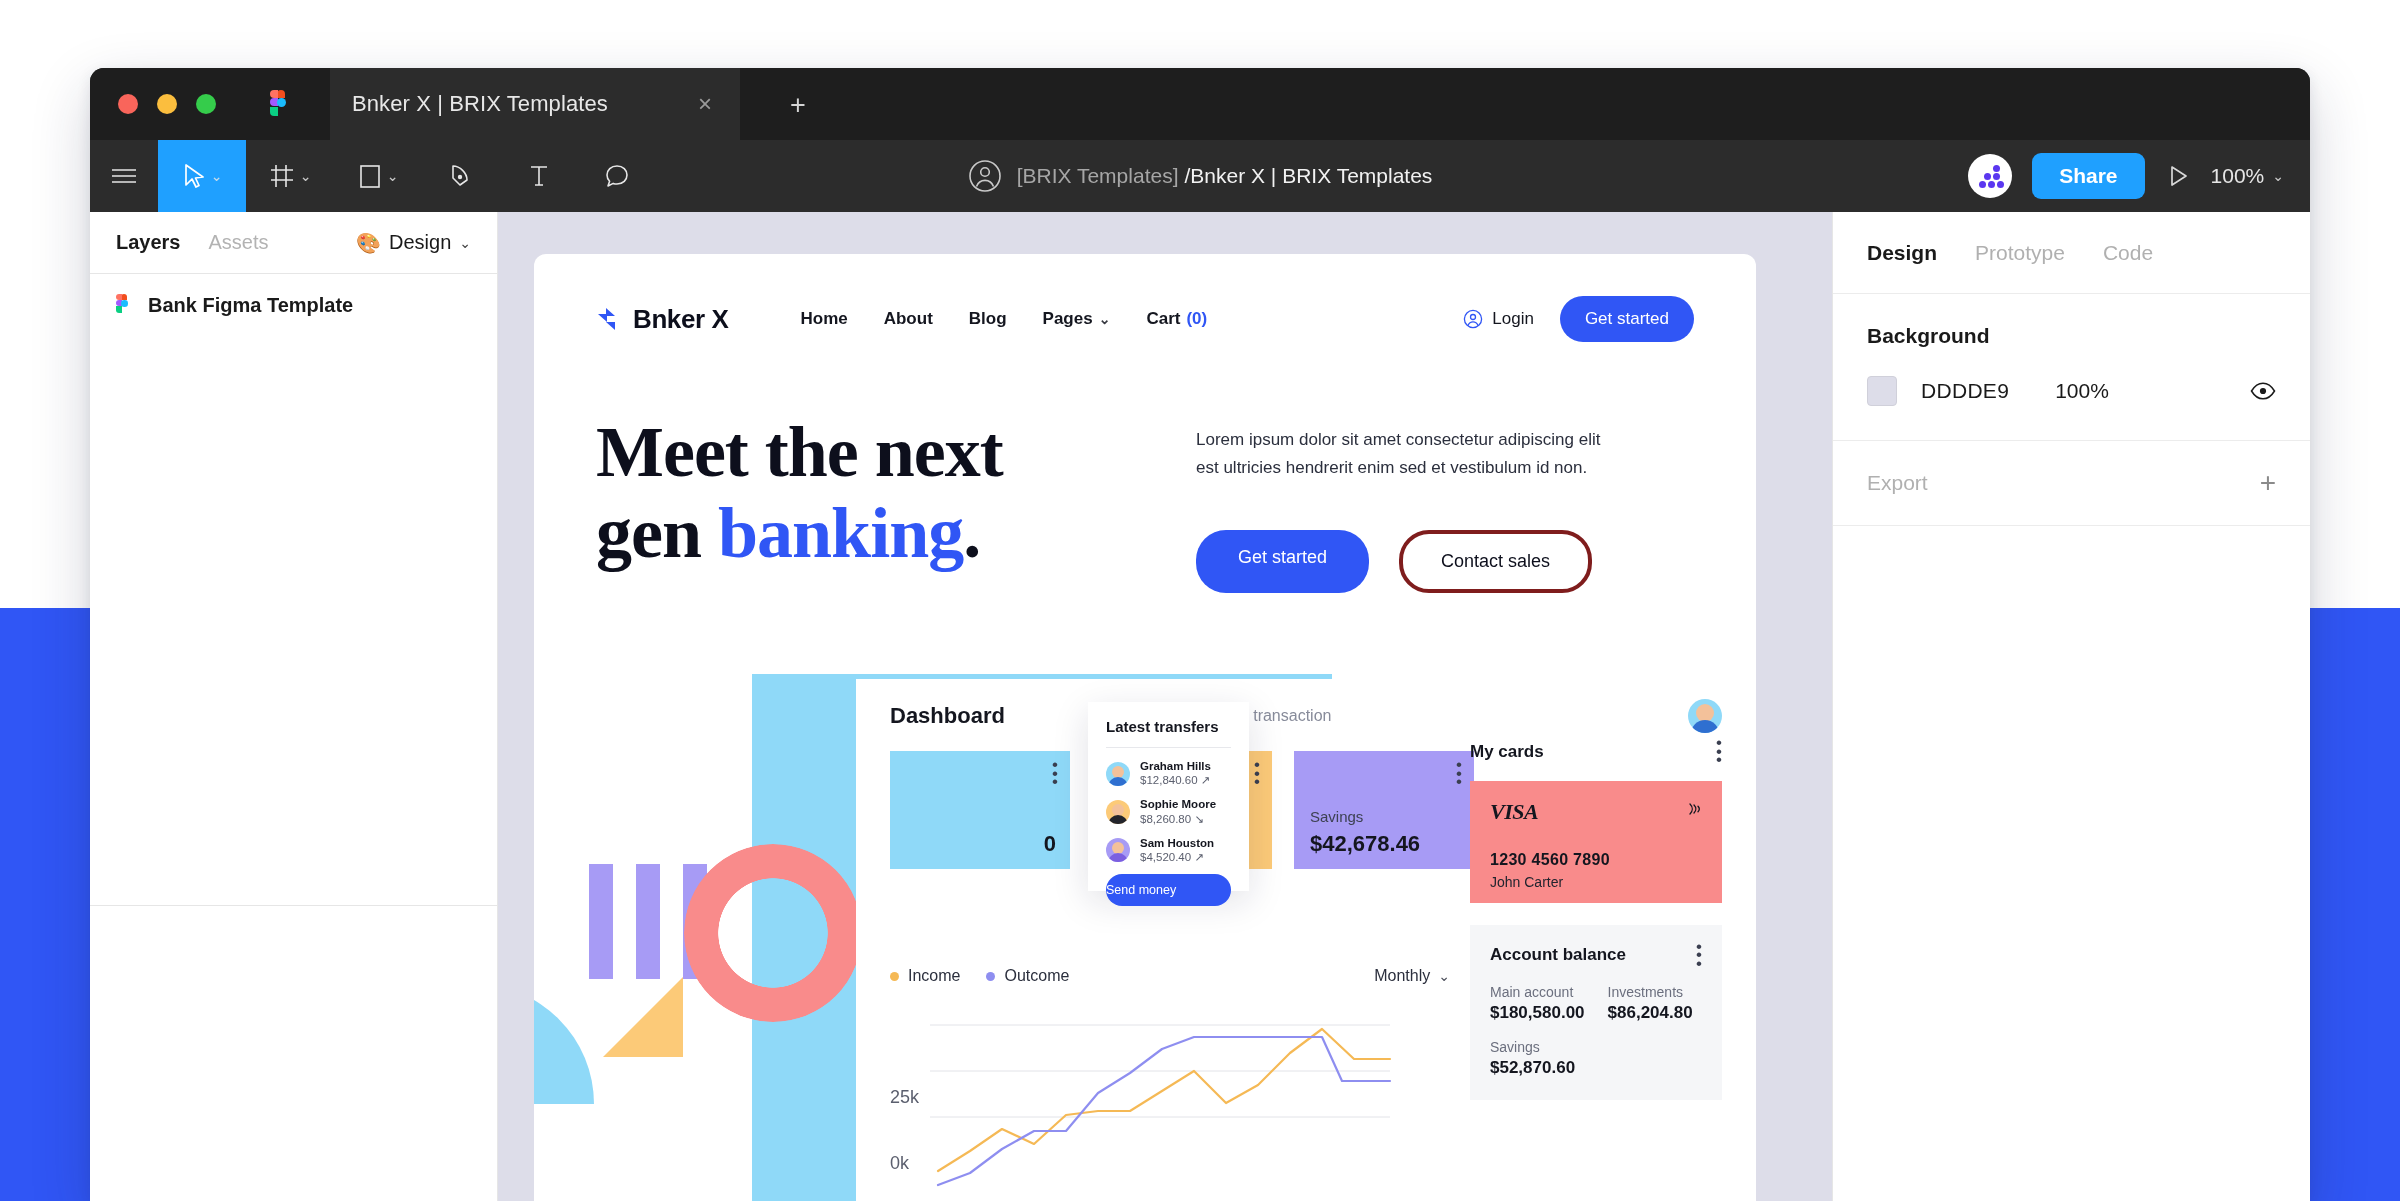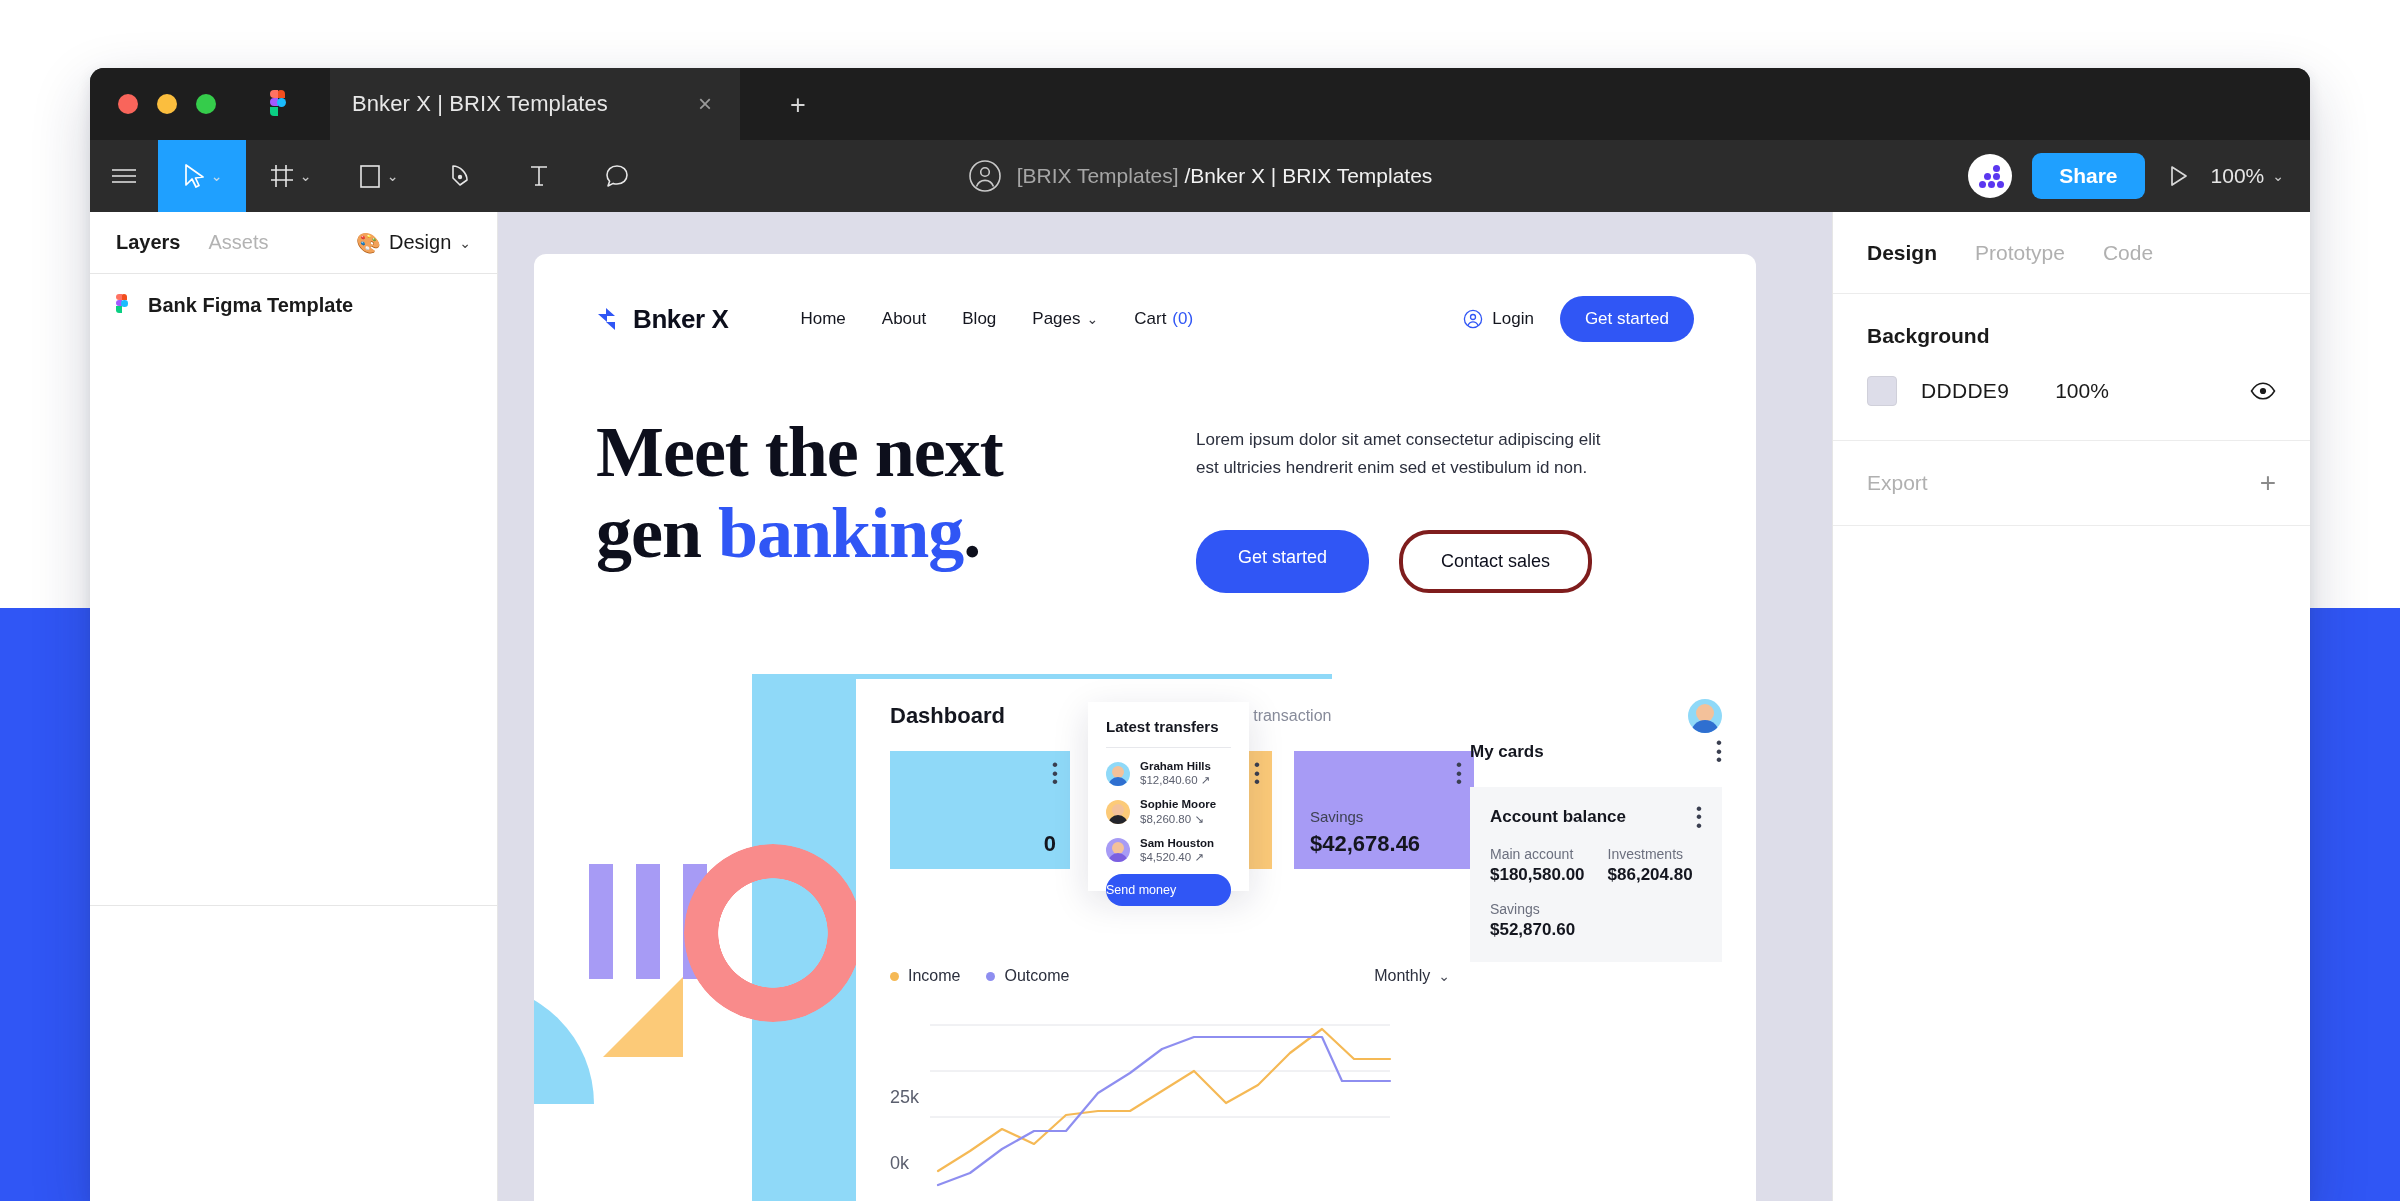--- a/index.html
+++ b/index.html
@@ -122,21 +122,21 @@
 
   
   .site { position:absolute; left:36px; top:42px; width:1222px; height:947px;
     background:#fff; border-radius:12px 12px 0 0; overflow:hidden; }
 
   .site-nav { display:flex; align-items:center; padding:42px 62px 0 62px; gap:32px; }
   .brand { display:flex; align-items:center; gap:11px; }
   .brand-name { font-size:26px; font-weight:800; color:#0d0f1c; letter-spacing:-.4px; }
   .nav-links { display:flex; align-items:center; gap:36px; margin-left:40px; }
   .nav-link { font-size:17px; color:#14161f; cursor:pointer; display:flex;
-    align-items:center; gap:6px; }
+    align-items:center; gap:6px;font-weight:bold; }
   .cart-zero { color:#3056F5; }
   .nav-right { margin-left:auto; display:flex; align-items:center; gap:26px; }
   .login { display:flex; align-items:center; gap:9px; font-size:17px;
     color:#14161f; cursor:pointer; }
   .cta-blue { background:#3056F5; color:#fff; font-size:17px; border-radius:26px;
     padding:13px 25px; cursor:pointer; }
 
   .hero { display:flex; padding:70px 62px 0 62px; gap:40px; }
   .hero-l { width:560px; }
   .hero-h1 { font-family:"Liberation Serif", serif; font-size:72px; line-height:1.12;
@@ -563,20 +563,34 @@
             <div class="dcol">
               <div class="dcol-head">
                 <span class="dcol-title">My cards</span>
                 <span class="kebab-v">
                     <span>•</span>
                     <span>•</span>
                     <span>•</span>
                   </span>
               </div>
 
+              <div class="visacard">
+                <span class="visa">VISA</span>
+                <span class="wave">
+                  <svg width="16" height="16" viewBox="0 0 16 16">
+                    <g fill="none" stroke="#14161f" stroke-width="1.3" stroke-linecap="round">
+                      <path d="M4 3 C7 6 7 10 4 13"></path>
+                      <path d="M8 4 C10.4 6.4 10.4 9.6 8 12"></path>
+                      <path d="M12 5.2 C13.6 6.9 13.6 9.1 12 10.8"></path>
+                    </g>
+                  </svg>
+                </span>
+                <span class="cardnum">1230 4560 7890</span>
+                <span class="cardname">John Carter</span>
+              </div>
 
               <div class="balance">
                 <div class="bal-head">
                   <span class="bal-title">Account balance</span>
                   <span class="kebab-v">
                       <span>•</span>
                       <span>•</span>
                       <span>•</span>
                     </span>
                 </div>

